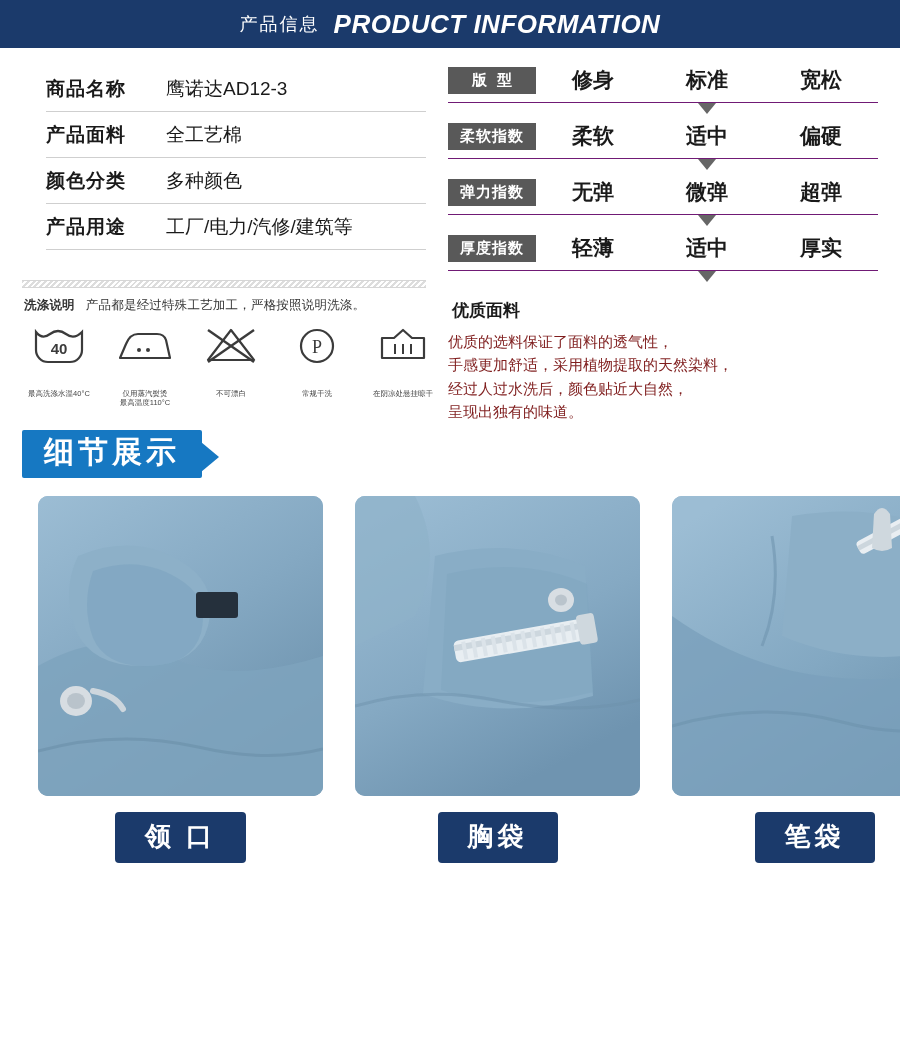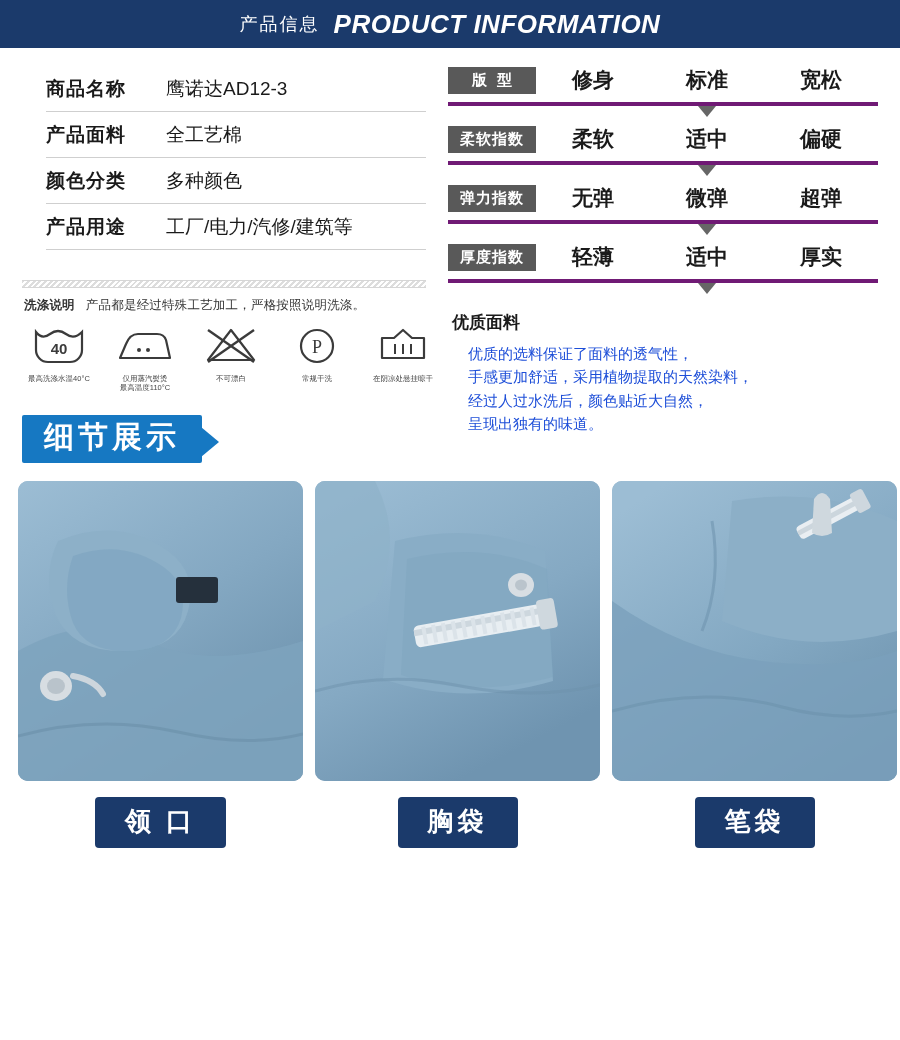--- a/index.html
+++ b/index.html
@@ -89,21 +89,21 @@
   }
   .wash-item {
     width: 66px;
     text-align: center;
   }
   .wash-svg { height: 48px; }
   .wash-cap {
     font-size: 7.5px;
     color: #444;
     line-height: 1.25;
-    margin-top: 2px;
+    margin-top: 17px;
     white-space: pre-line;
   }
 
   
   .detail-banner-wrap {
     margin-top: 22px;
     position: relative;
     height: 56px;
   }
   .detail-banner {
@@ -128,21 +128,21 @@
     border-top: 15px solid transparent;
     border-bottom: 15px solid transparent;
     border-left: 18px solid #1678c2;
   }
 
   
   .idx-row { margin-bottom: 3px; }
   .idx-line {
     display: flex;
     align-items: center;
-    border-bottom: 4px solid #701a75;
+    border-bottom: 1px solid #701a75;
     padding-bottom: 8px;
   }
   .idx-tag {
     background: #595959;
     color: #fff;
     font-size: 15px;
     font-weight: bold;
     padding: 4px 8px;
     letter-spacing: 1px;
     min-width: 88px;
@@ -180,31 +180,31 @@
   
   .fabric-title {
     font-size: 17px;
     font-weight: bold;
     color: #1a1a1a;
     margin: 12px 0 8px 4px;
   }
   .fabric-desc {
     font-size: 15px;
     line-height: 1.55;
-    color: #1d4ed8;
-    margin-left: 20px;
+    color: #7f1d1d;
+    margin-left: 0;
   }
 
   
   .photos {
     display: flex;
     gap: 12px;
     padding: 10px 18px 0 18px;
   }
-  .photo-card { width: 285px; }
+  .photo-card { width: 285px; margin-left: 20px; }
   .photo {
     width: 285px;
     height: 300px;
     border-radius: 10px;
     overflow: hidden;
     position: relative;
     background: #8fb0c8;
   }
   .photo svg { display: block; }
   .cap-wrap {

